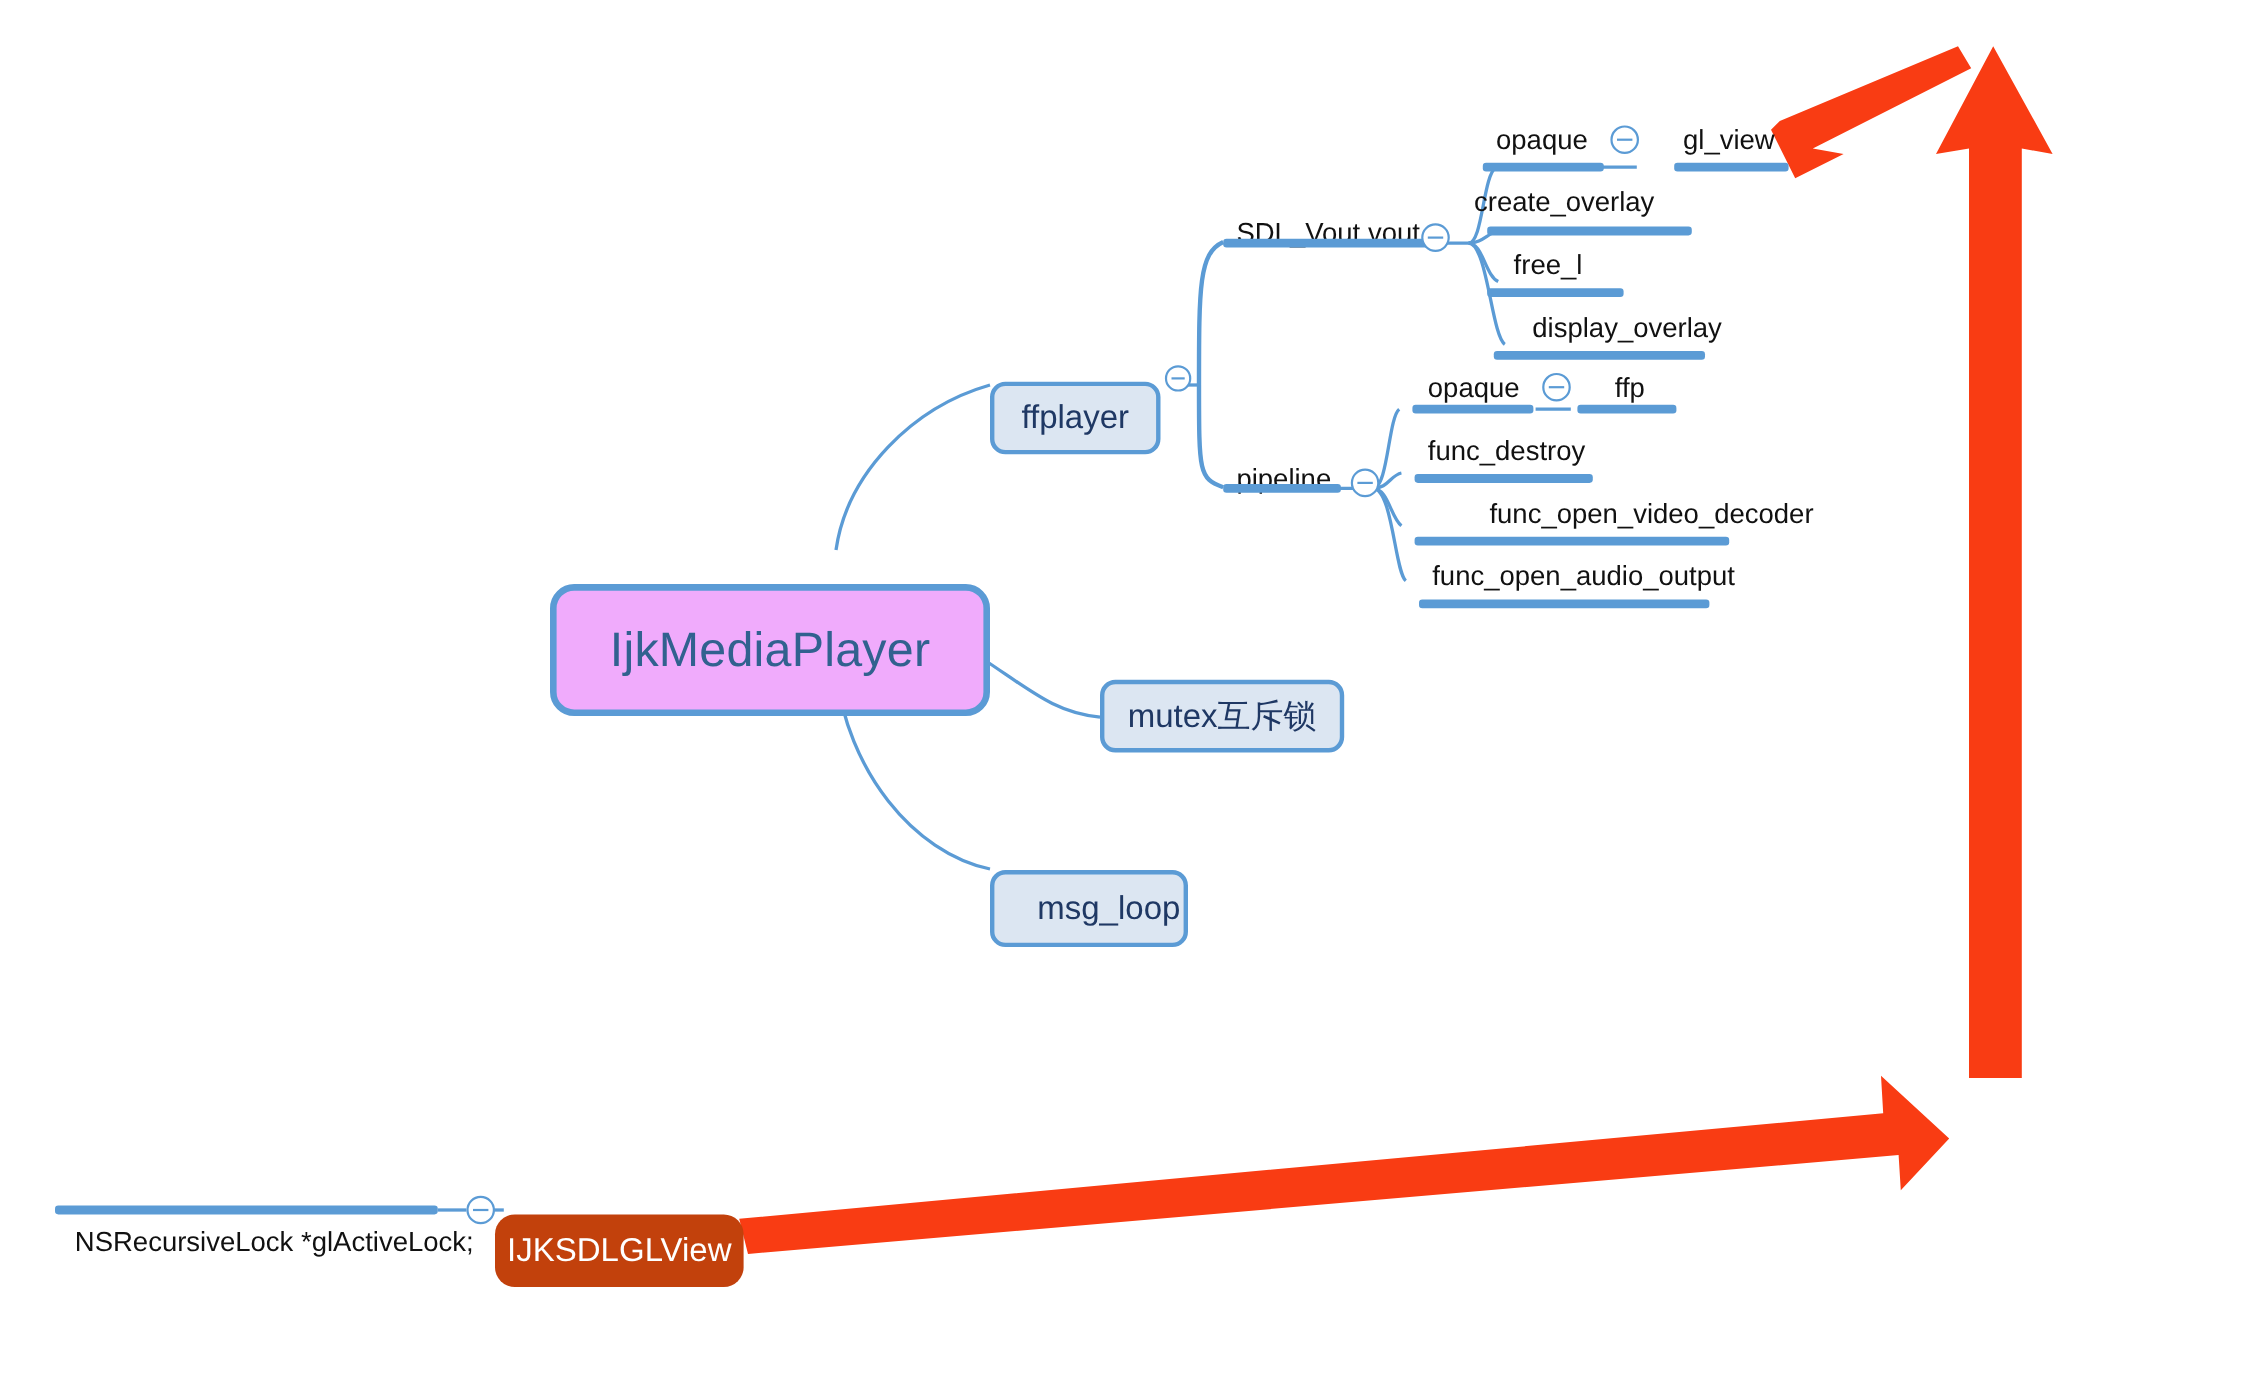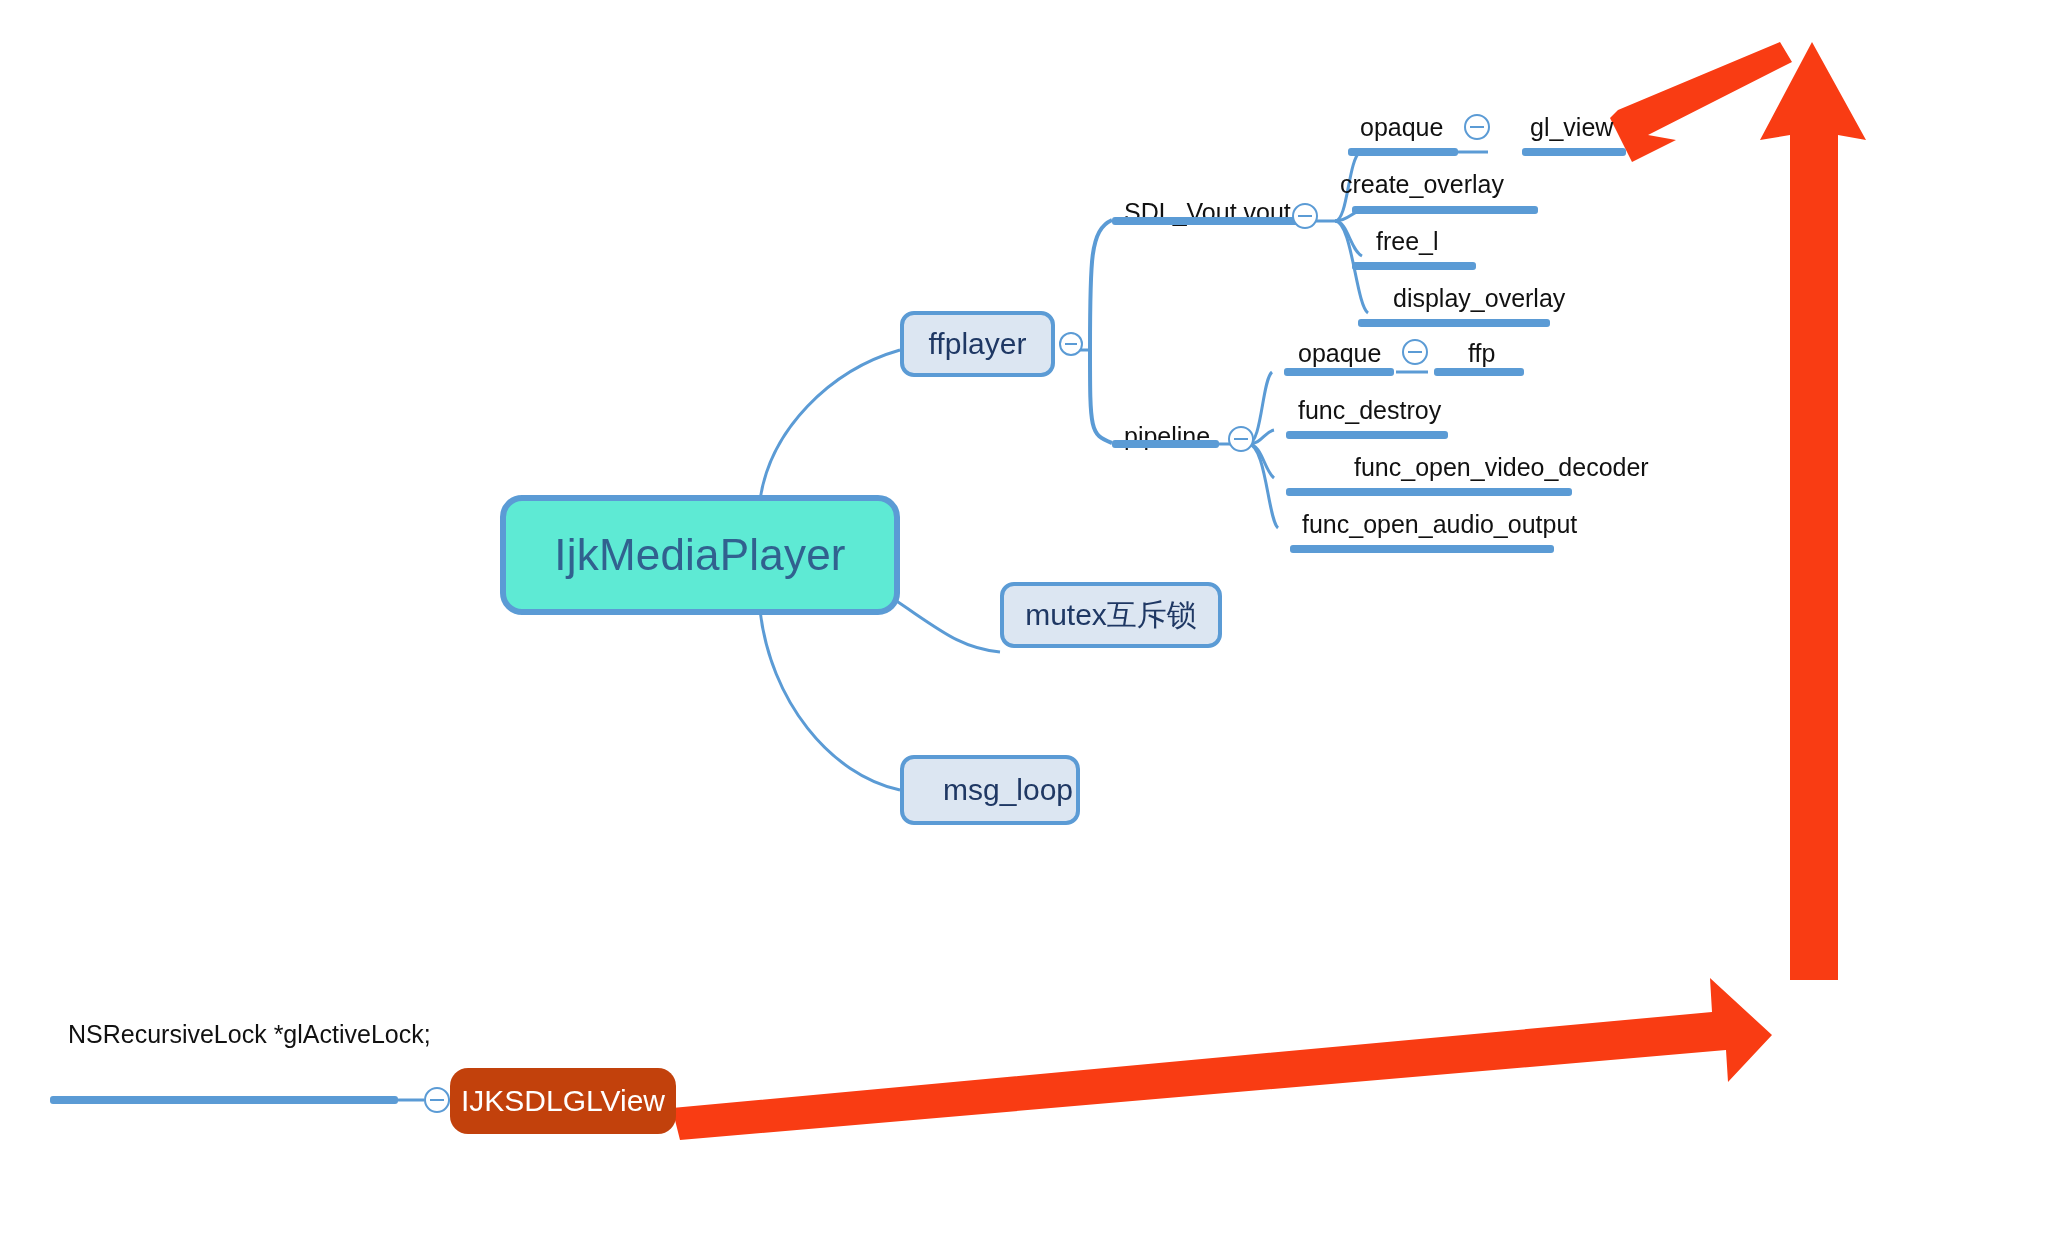--- a/index.html
+++ b/index.html
@@ -26,23 +26,24 @@
     pointer-events: none;
   }
   .node {
     position: absolute;
     box-sizing: border-box;
     display: flex;
     align-items: center;
     justify-content: center;
     border-radius: 14px;
     white-space: nowrap;
+    margin-top: 36px;
   }
   .node-root {
-    background: #5eead4;
+    background: #f0abfc;
     border: 6px solid #5b9bd5;
     border-radius: 22px;
     color: #31618f;
     font-size: 44px;
     letter-spacing: 0.2px;
   }
   .node-sub {
     background: #dce6f2;
     border: 4px solid #5b9bd5;
     color: #1f3864;
@@ -190,21 +191,21 @@
 
   <div class="leaf" style="left:1298px; top:398px;">func_destroy</div>
   <div class="underbar" style="left:1286px; top:431px; width:162px;"></div>
 
   <div class="leaf" style="left:1354px; top:455px;">func_open_video_decoder</div>
   <div class="underbar" style="left:1286px; top:488px; width:286px;"></div>
 
   <div class="leaf" style="left:1302px; top:512px;">func_open_audio_output</div>
   <div class="underbar" style="left:1290px; top:545px; width:264px;"></div>
 
-  <div class="leaf" style="left:68px; top:1022px; font-size:25px;">NSRecursiveLock *glActiveLock;</div>
+  <div class="leaf" style="left:68px; top:1117px; font-size:25px;">NSRecursiveLock *glActiveLock;</div>
   <div class="underbar" style="left:50px; top:1096px; width:348px;"></div>
   <div class="collapse" style="left:424px; top:1087px;"></div>
 
   <div class="node node-solid" style="left:450px; top:1068px; width:226px; height:66px;">
     <span>IJKSDLGLView</span>
   </div>
 
 </div>
 
 </body></html>

